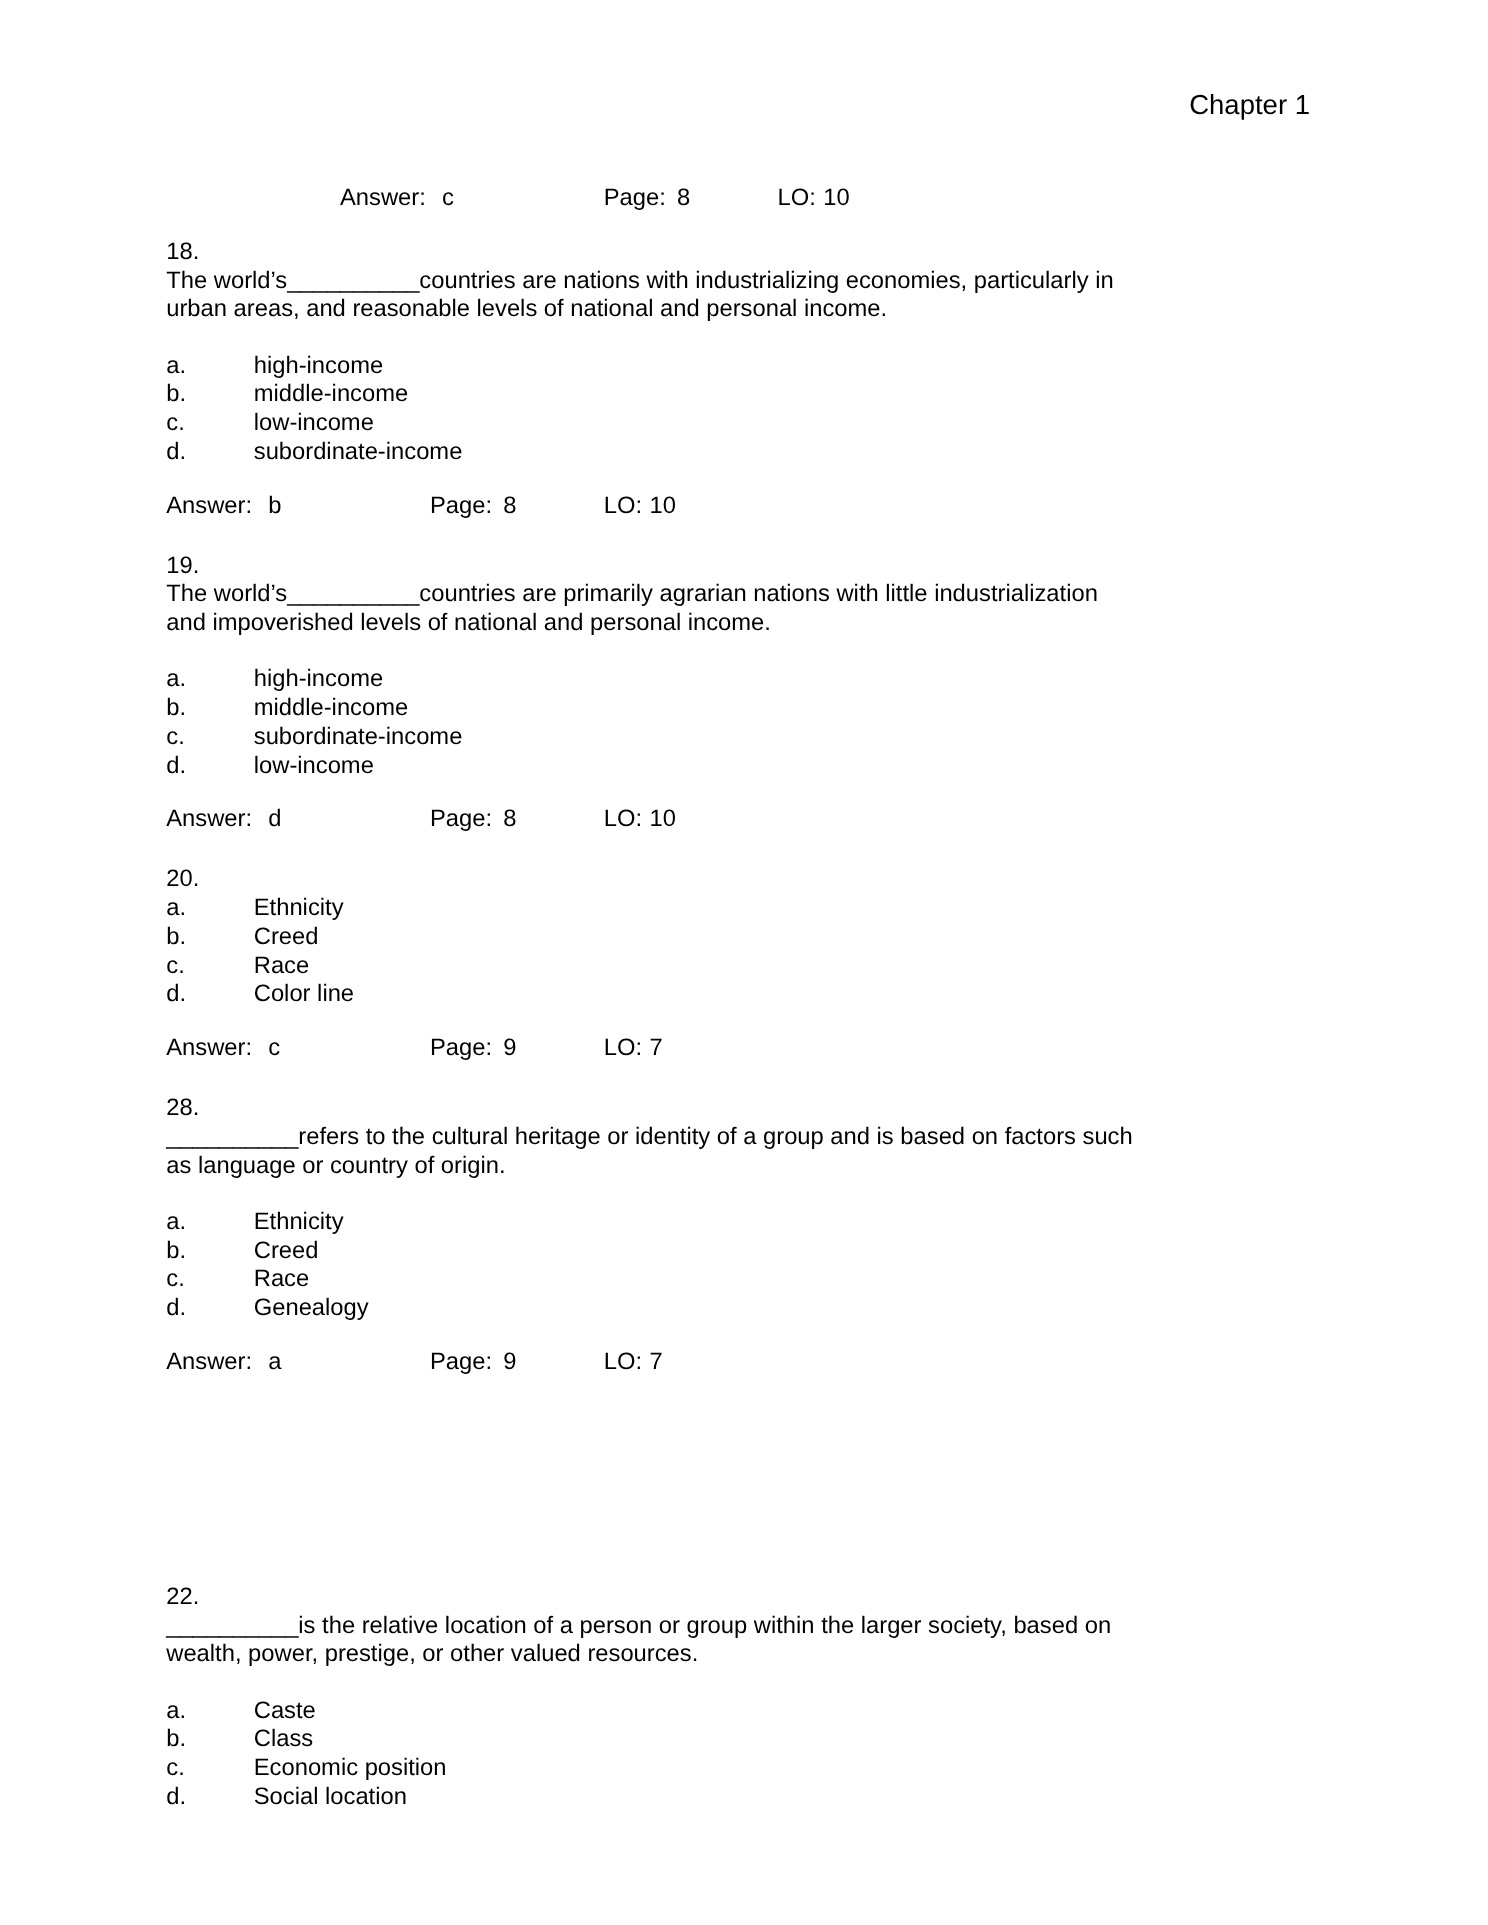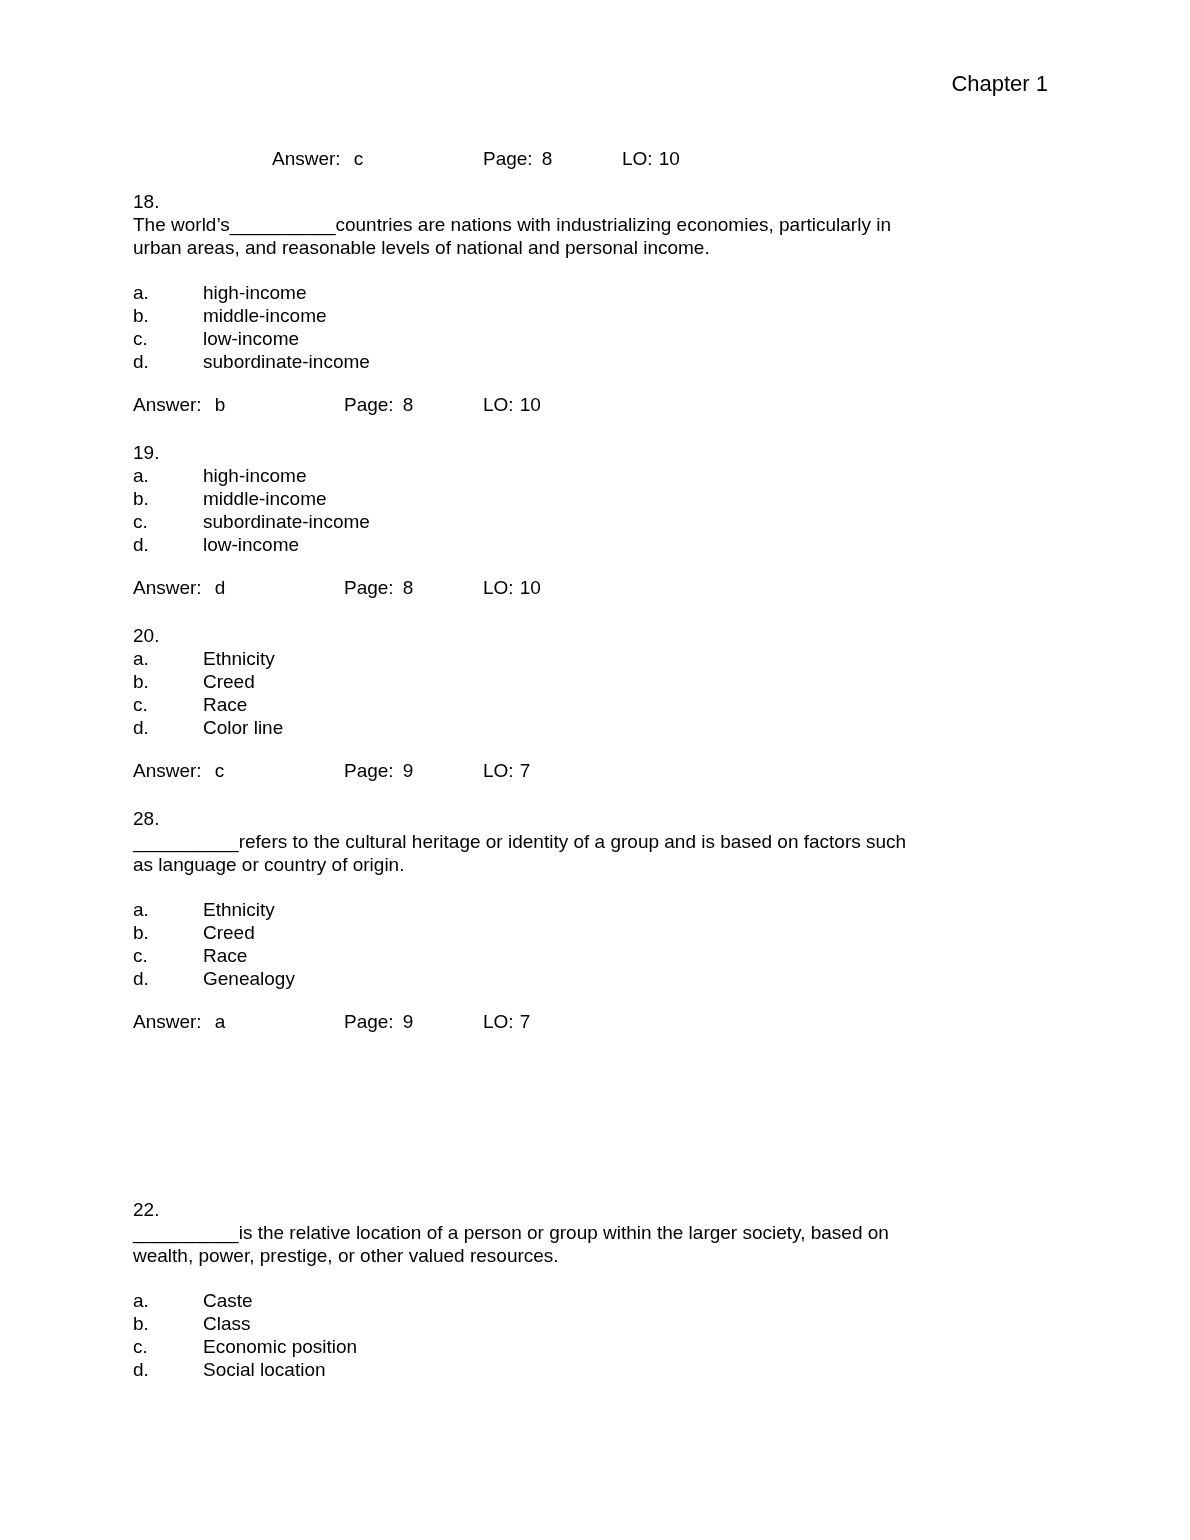--- a/index.html
+++ b/index.html
@@ -114,20 +114,21 @@
         <span class="pair-answer"><span>Answer:</span><span class="val-answer">b</span></span>
         <span class="pair-page"><span>Page:</span><span class="val-page">8</span></span>
         <span class="pair-lo"><span>LO:</span><span class="val-lo">10</span></span>
       </div>
     </div>
   </div>
 
   <div class="question">
     <div class="q-num">19.</div>
     <div class="q-body">
+      <p class="q-text">The world’s__________countries are primarily agrarian nations with little industrialization and impoverished levels of national and personal income.</p>
       <div class="options">
         <div class="option">
             <span class="opt-letter">a.</span>
             <span>high-income</span>
           </div>
         <div class="option">
             <span class="opt-letter">b.</span>
             <span>middle-income</span>
           </div>
         <div class="option">

